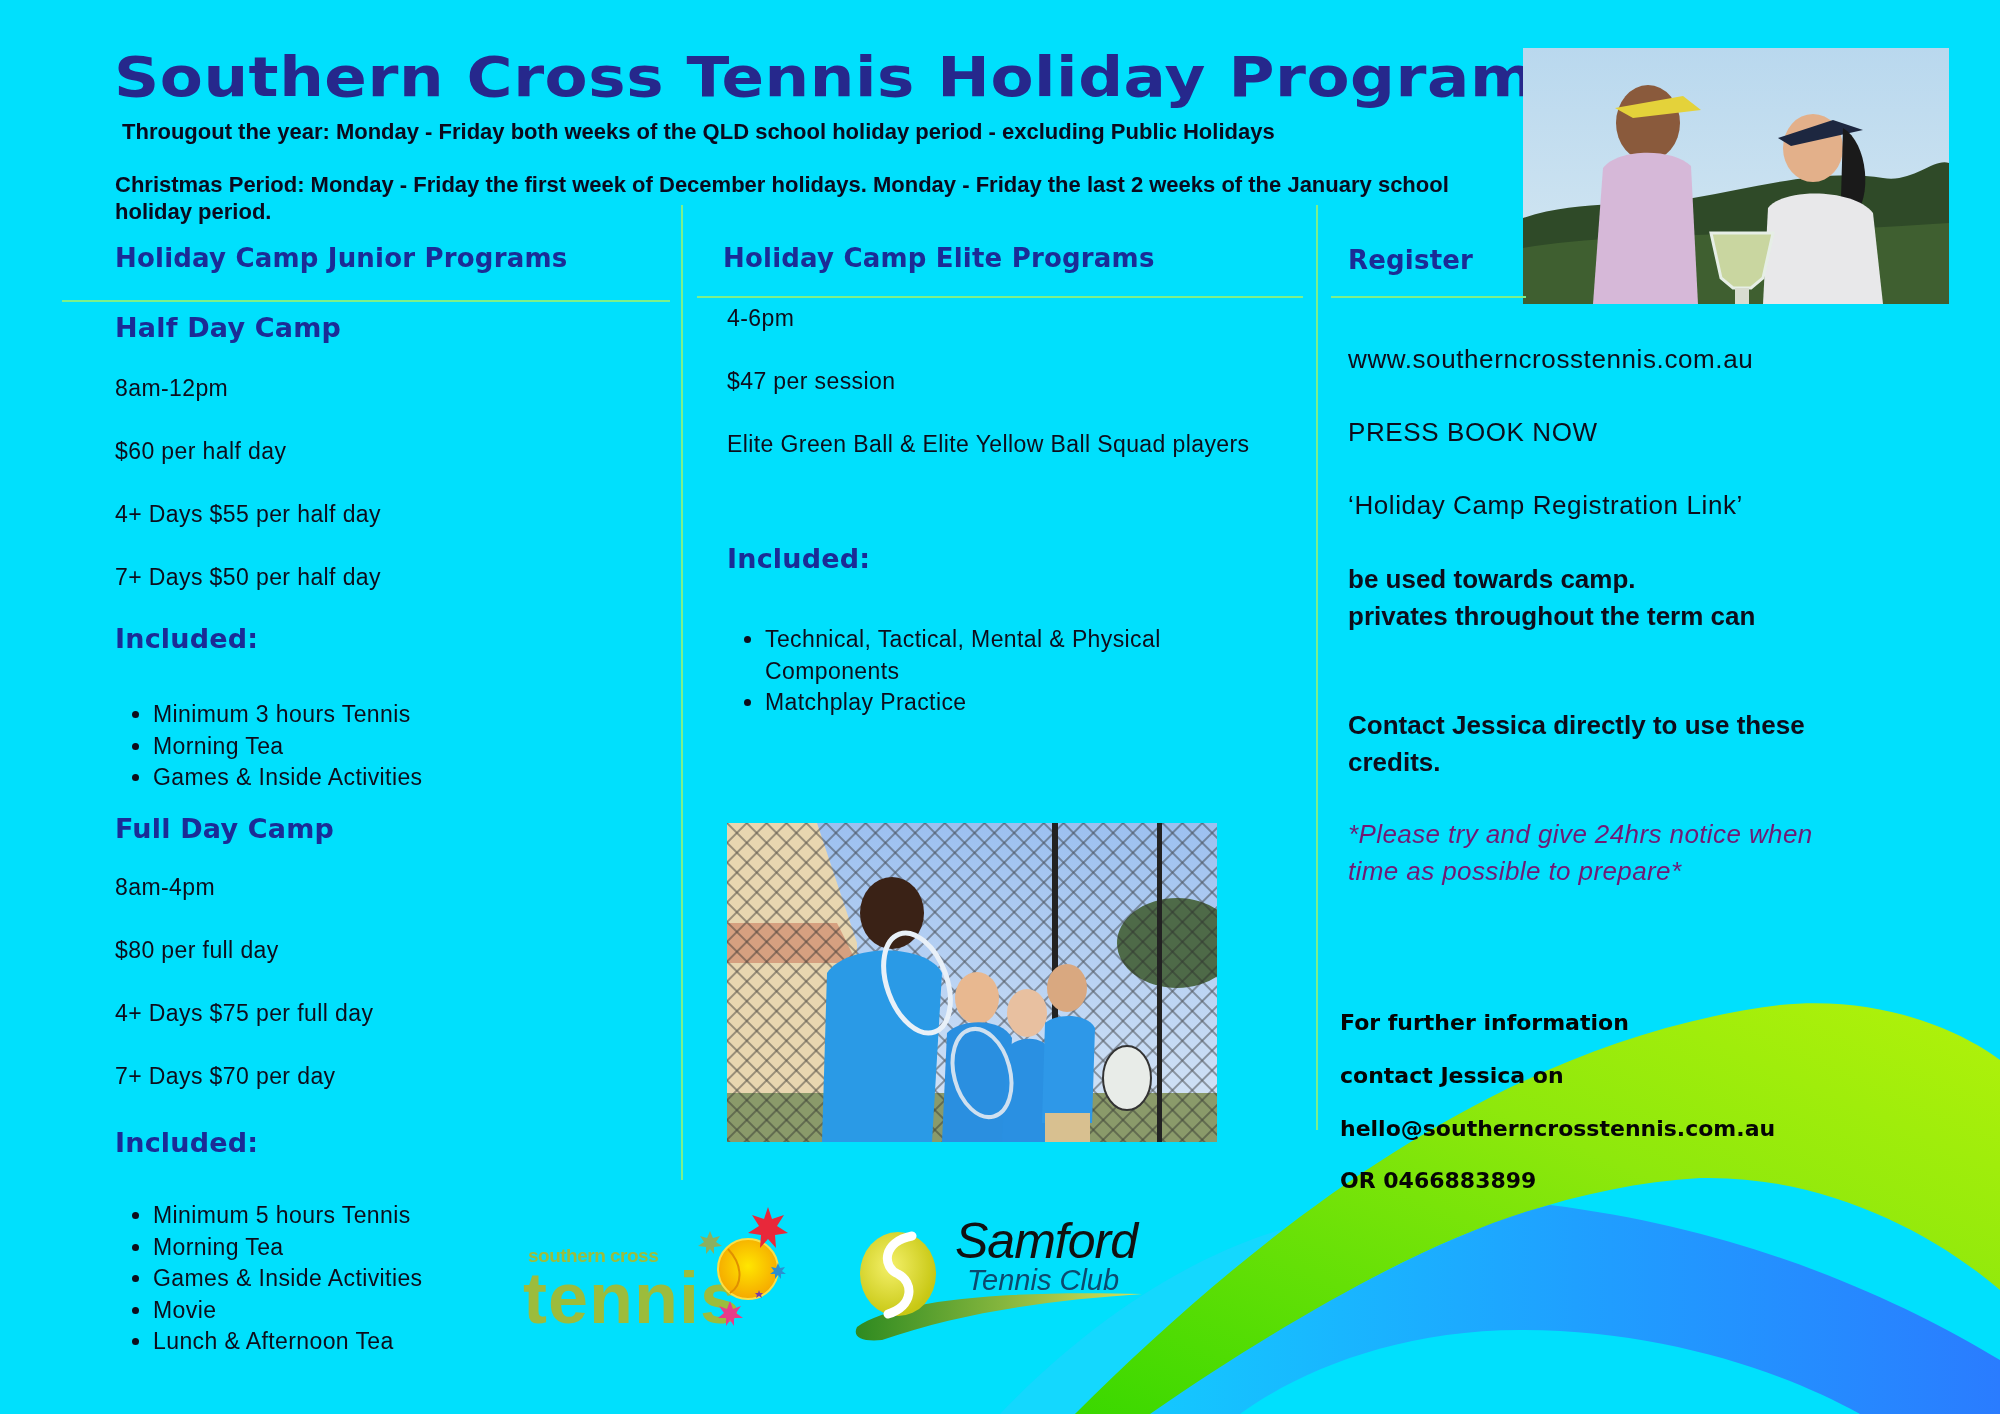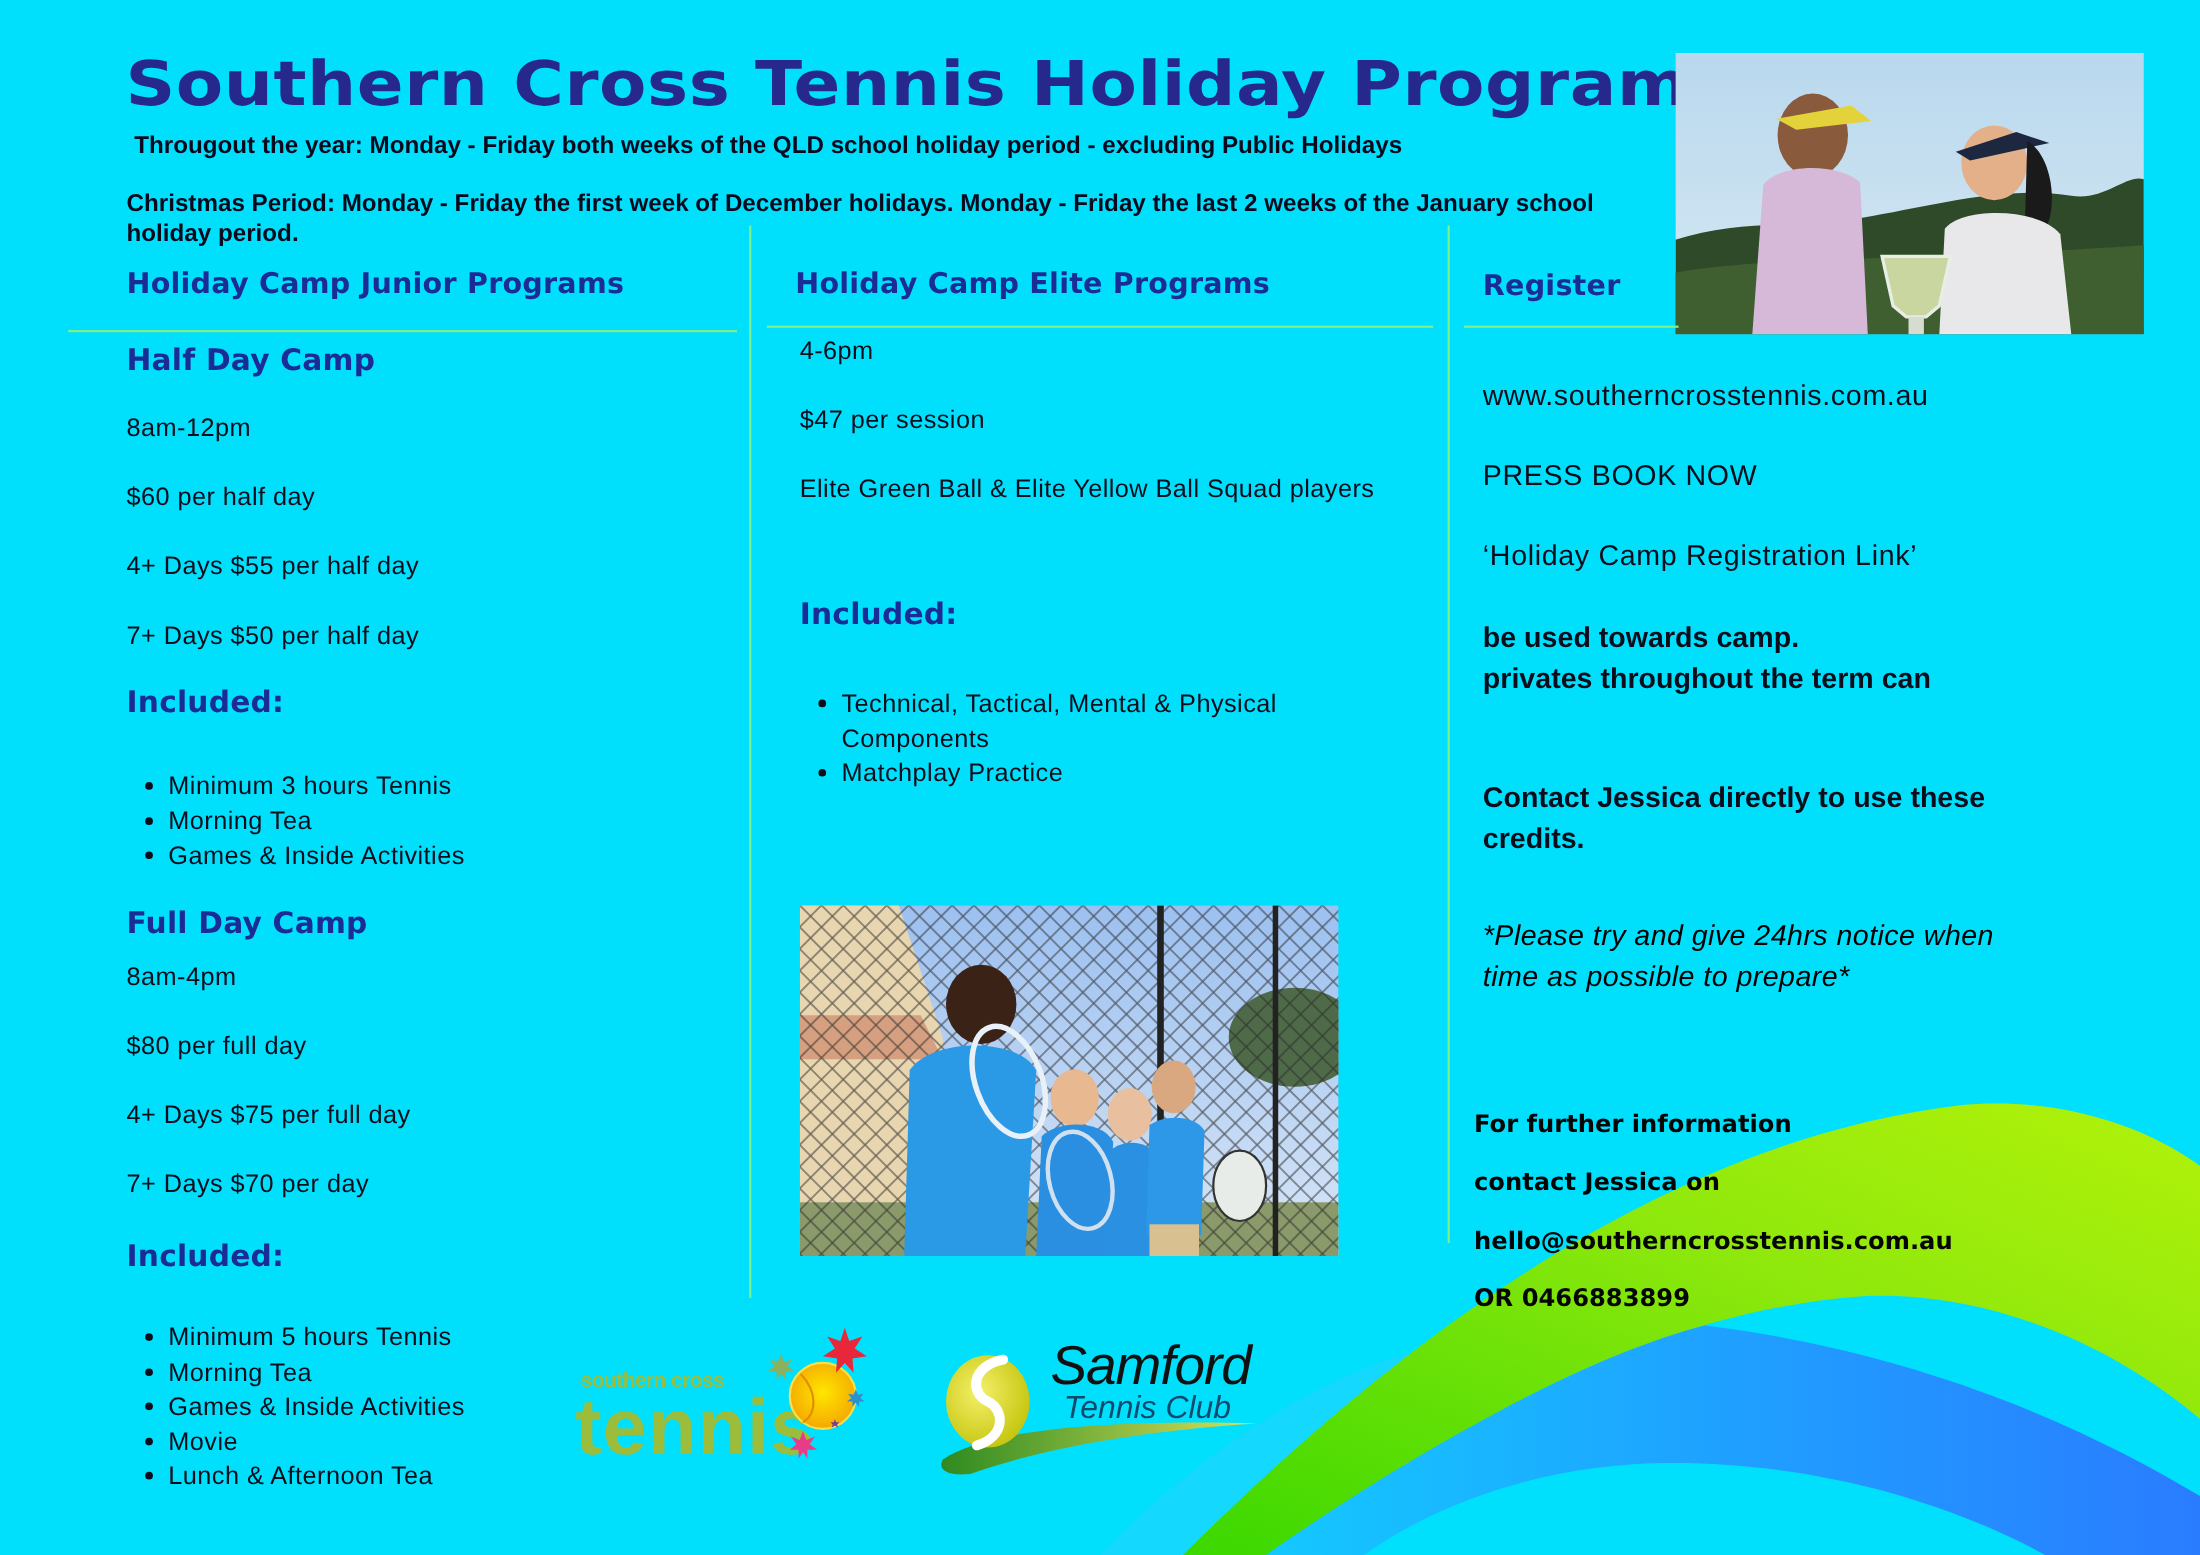--- a/index.html
+++ b/index.html
@@ -28,21 +28,21 @@
   .body-line { font-size: 23px; color: #0d0d1c; white-space: nowrap; letter-spacing: 0.4px; }
 
   .vdiv { position: absolute; width: 2px; background: #7df08a; z-index: 1; }
   .hdiv { position: absolute; height: 2px; background: #7df08a; z-index: 1; }
 
   ul.bullets { margin: 16px; padding: 0 0 0 22px; list-style: disc; }
   ul.bullets li { font-size: 23px; line-height: 31.5px; color: #0d0d1c; letter-spacing: 0.4px; padding-left: 0; }
 
   .reg-line { font-size: 26px; color: #0d0d1c; letter-spacing: 0.6px; white-space: nowrap; }
   .reg-bold { font-size: 26px; font-weight: 700; line-height: 36.5px; color: #0d0d1c; }
-  .reg-ital { font-size: 26px; font-style: italic; line-height: 36.5px; color: #000000; letter-spacing: 0.4px; margin-top: 16px; }
+  .reg-ital { font-size: 26px; font-style: italic; line-height: 36.5px; color: #701a75; letter-spacing: 0.4px; }
 
   .contact {
     font-family: "DejaVu Sans", sans-serif; font-weight: 700; font-size: 22px; color: #050505; white-space: nowrap;
   }
 
   .photo { position: absolute; overflow: hidden; z-index: 1; }
   .photo svg { display: block; width: 100%; height: 100%; }
 </style>
 </head>
 <body>
@@ -115,21 +115,21 @@
 <div class="layer body-line" style="left:115px; top:564px;">7+ Days $50 per half day</div>
 <div class="layer heading sub-heading" style="left:115px; top:623px;">Included:</div>
 <div class="layer" style="left:115px; top:683px;">
   <ul class="bullets">
     <li>Minimum 3 hours Tennis</li>
     <li>Morning Tea</li>
     <li>Games &amp; Inside Activities</li>
   </ul>
 </div>
 
-<div class="layer heading sub-heading" style="left:115px; top:813px;margin-top:11px;">Full Day Camp</div>
+<div class="layer heading sub-heading" style="left:115px; top:813px;">Full Day Camp</div>
 <div class="layer body-line" style="left:115px; top:874px;">8am-4pm</div>
 <div class="layer body-line" style="left:115px; top:937px;">$80 per full day</div>
 <div class="layer body-line" style="left:115px; top:1000px;">4+ Days $75 per full day</div>
 <div class="layer body-line" style="left:115px; top:1063px;">7+ Days $70 per day</div>
 <div class="layer heading sub-heading" style="left:115px; top:1127px;">Included:</div>
 <div class="layer" style="left:115px; top:1184px;">
   <ul class="bullets">
     <li>Minimum 5 hours Tennis</li>
     <li>Morning Tea</li>
     <li>Games &amp; Inside Activities</li>

